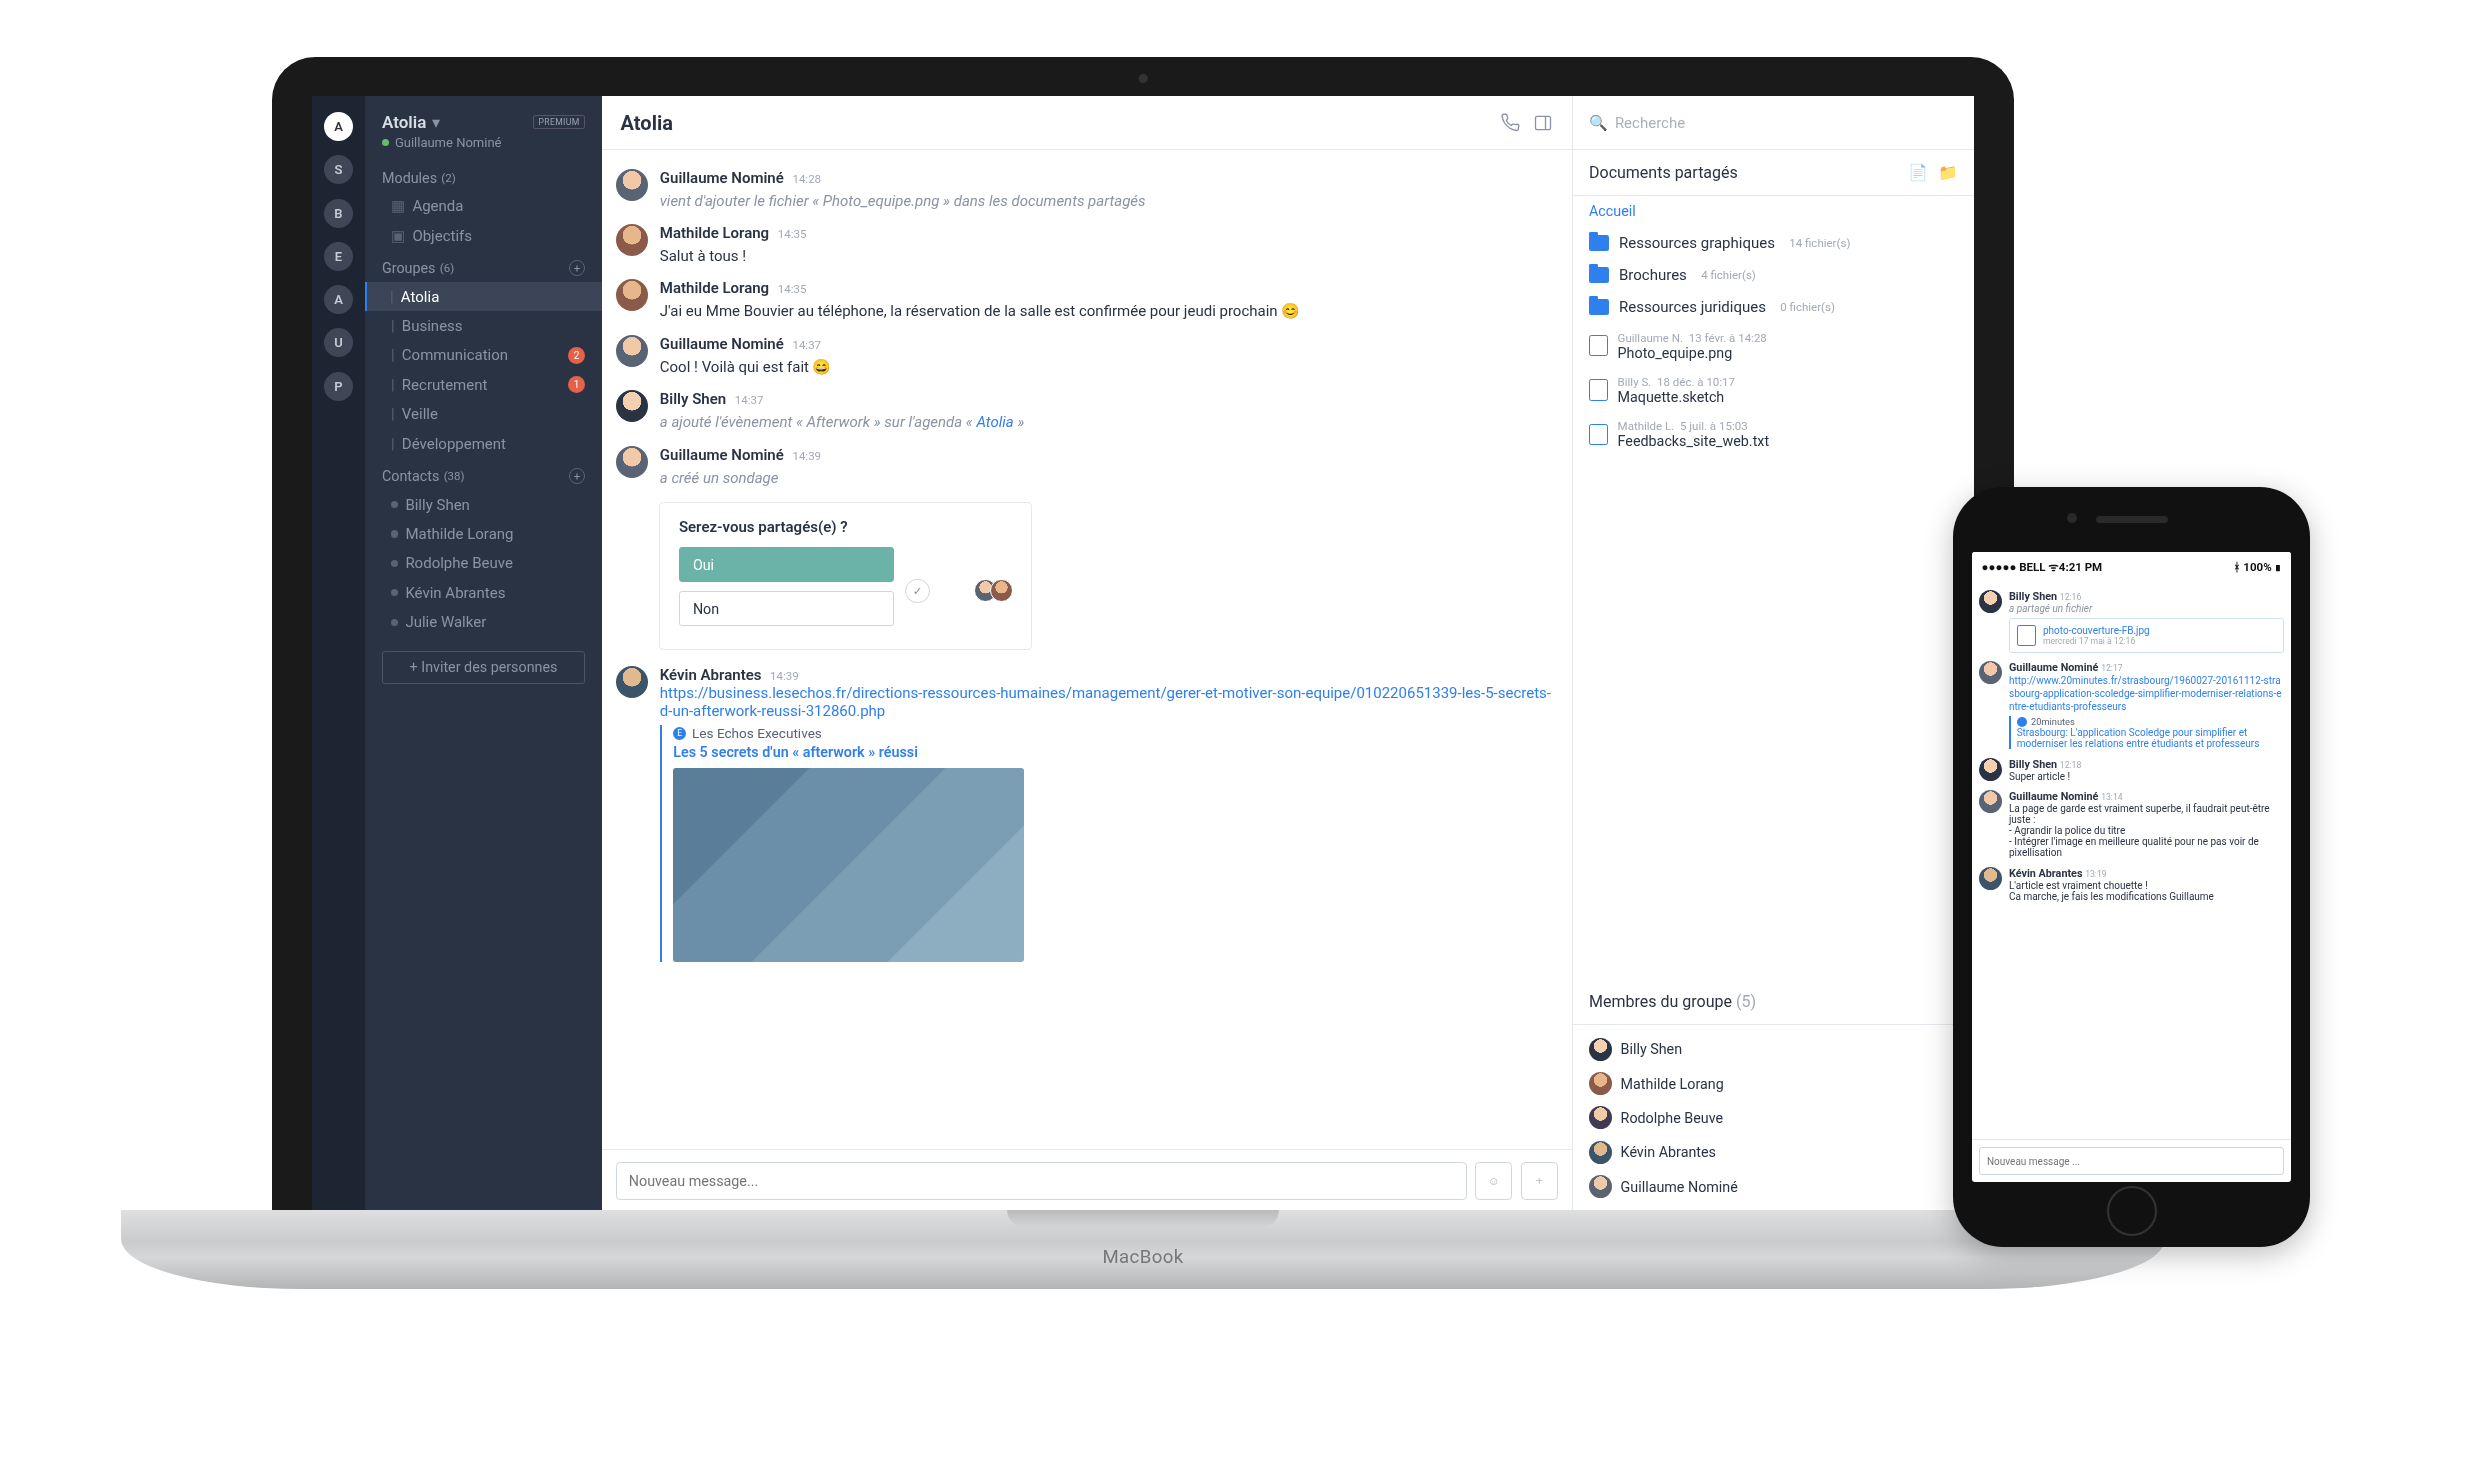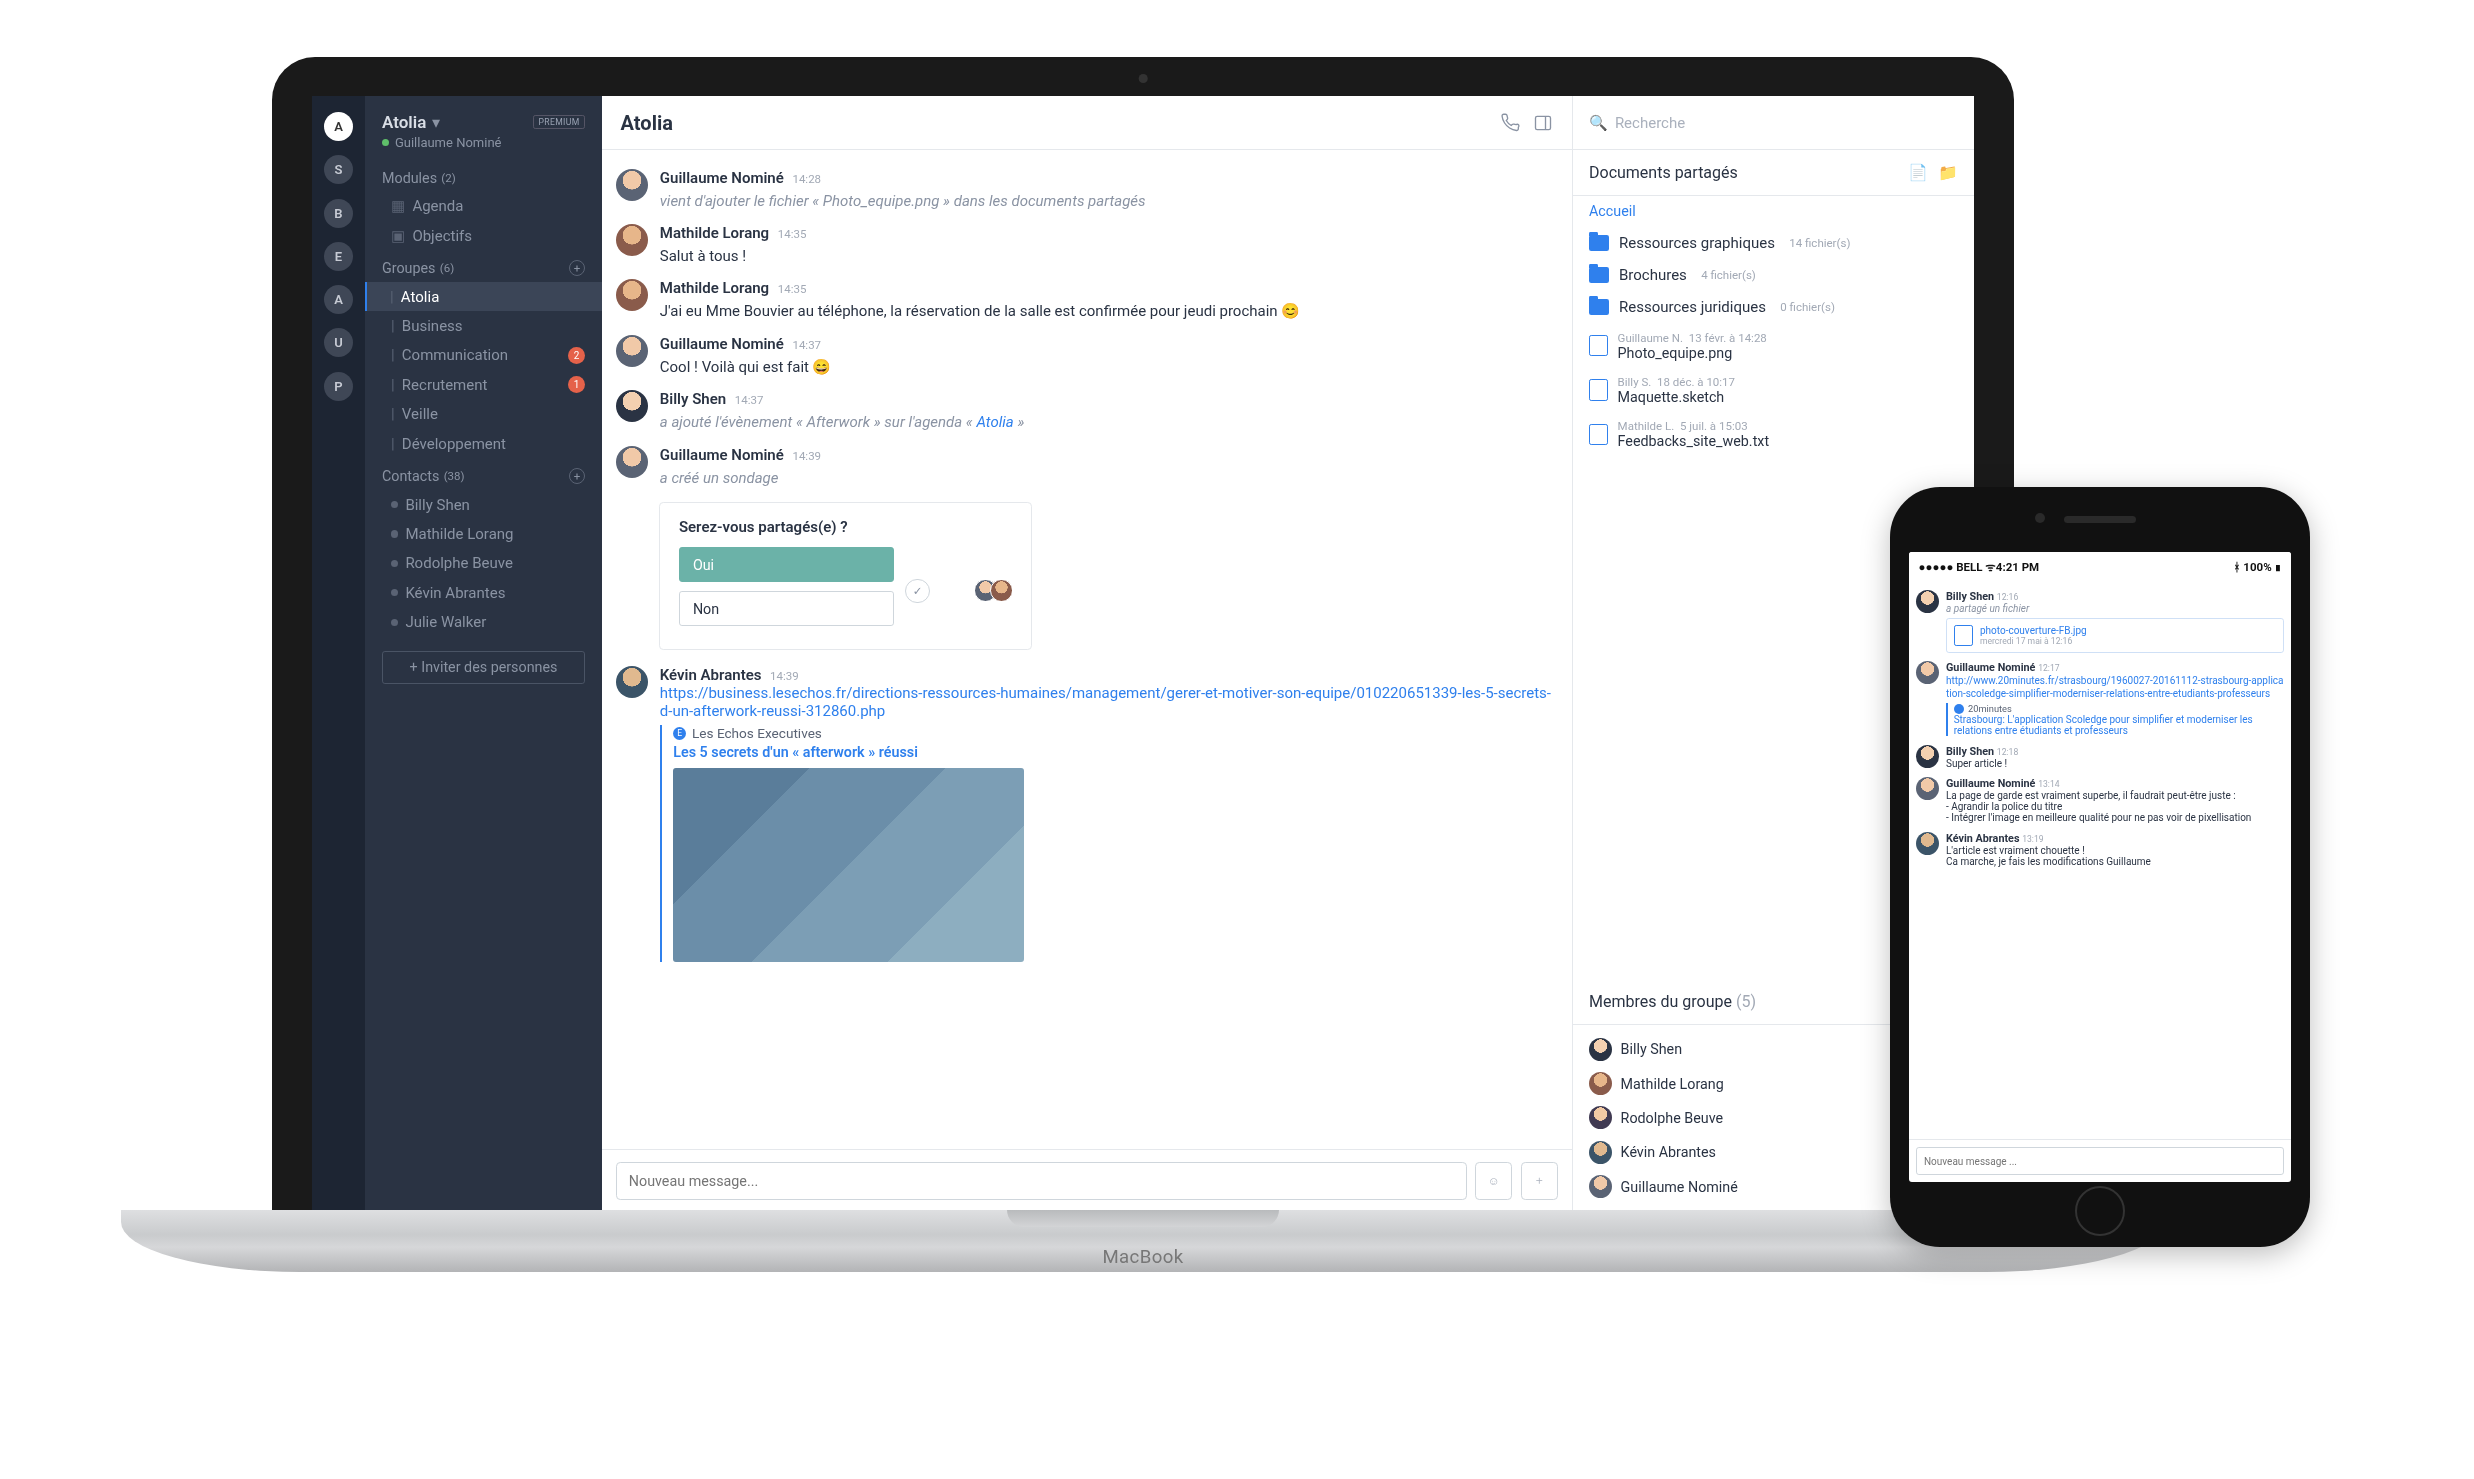--- a/index.html
+++ b/index.html
@@ -17,21 +17,21 @@
   }
   *{box-sizing:border-box;font-family:-apple-system,BlinkMacSystemFont,"Segoe UI",Roboto,Helvetica,Arial,sans-serif}
   body{margin:0;background:#fff;width:2475px;height:1480px;position:relative;overflow:hidden}
   svg{display:block}
 
   
   .macbook{position:absolute;left:272px;top:57px;width:1742px;height:1154px}
   .mb-bezel{position:absolute;inset:0;background:#1a1a1a;border-radius:43px 43px 0 0;padding:39px 40px 0 40px}
   .mb-camera{position:absolute;top:17px;left:50%;transform:translateX(-50%);width:8.6px;height:8.6px;border-radius:50%;background:#333}
   .mb-screen{width:100%;height:100%;background:#fff;overflow:hidden;display:flex}
-  .mb-base{position:absolute;left:-151px;right:-151px;top:1153px;height:62px;
+  .mb-base{position:absolute;left:-151px;right:-151px;top:1153px;height:79px;
     background:linear-gradient(#dedfe1,#c9cbcd 40%,#d6d7d9 60%,#b3b4b6);
     border-radius:0 0 179px 179px / 0 0 50px 50px}
   .mb-notch{position:absolute;top:0;left:50%;transform:translateX(-50%);width:272px;height:17px;
     background:linear-gradient(#b9bbbd,#d3d4d6);border-radius:0 0 21.5px 21.5px}
   .mb-logo{position:absolute;top:36px;left:50%;transform:translateX(-50%);font-size:18.6px;color:#777;letter-spacing:0.4px}
 
   
   .rail{width:53px;background:var(--darker);display:flex;flex-direction:column;align-items:center;padding-top:16px;gap:14.3px}
   .rail .dot{width:29px;height:29px;border-radius:50%;display:flex;align-items:center;justify-content:center;color:#c7cbd4;font-weight:600;font-size:13px}
   .rail .dot.active{background:#fff;color:#333}
@@ -106,21 +106,21 @@
   .folder .fname{font-size:15px;color:#2a3343}
   .folder .meta{font-size:11.5px;color:#a2a9b5;margin-left:4.3px}
   .file .fi{width:18.6px;height:21.5px;border:1.4px solid #2f80ed;border-radius:2.2px;position:relative}
   .file .fcol{display:flex;flex-direction:column}
   .file .meta{font-size:11.5px;color:#a2a9b5}
   .file .fname{font-size:14.3px;color:#2a3343}
   .members{padding:7.2px 16px}
   .member{display:flex;align-items:center;gap:8.6px;padding:5.7px 0;font-size:14.3px;color:#2a3343}
 
   
-  .iphone{position:absolute;right:165px;top:487px;width:420px;height:760px;background:#111;border-radius:50px;padding:65px 18.6px;box-shadow:0 7.2px 29px rgba(0,0,0,.25)}
+  .iphone{position:absolute;right:165px;top:487px;width:357px;height:760px;background:#111;border-radius:50px;padding:65px 18.6px;box-shadow:0 7.2px 29px rgba(0,0,0,.25)}
   .ip-speaker{position:absolute;top:29px;left:50%;transform:translateX(-50%);width:72px;height:7.2px;background:#2a2a2a;border-radius:4.3px}
   .ip-camera{position:absolute;top:26px;left:calc(50% - 65px);width:10px;height:10px;border-radius:50%;background:#2a2a2a}
   .ip-home{position:absolute;bottom:11.5px;left:50%;transform:translateX(-50%);width:50px;height:50px;border:2.2px solid #333;border-radius:50%}
   .ip-screen{width:100%;height:100%;background:#fff;border-radius:2.9px;overflow:hidden;display:flex;flex-direction:column}
   .ip-status{height:29px;background:#fff;display:flex;align-items:center;padding:0 10px;font-size:11.5px;font-weight:700;color:#111}
   .ip-status .c{flex:1;text-align:left}
   .ip-status .r{text-align:right}
   .ip-thread{flex:1;overflow:hidden;padding:4.3px 7.2px;font-size:10.8px}
   .ip-msg{display:flex;gap:7.2px;padding:4.3px 0}
   .ip-msg .avatar{width:23px;height:23px}

